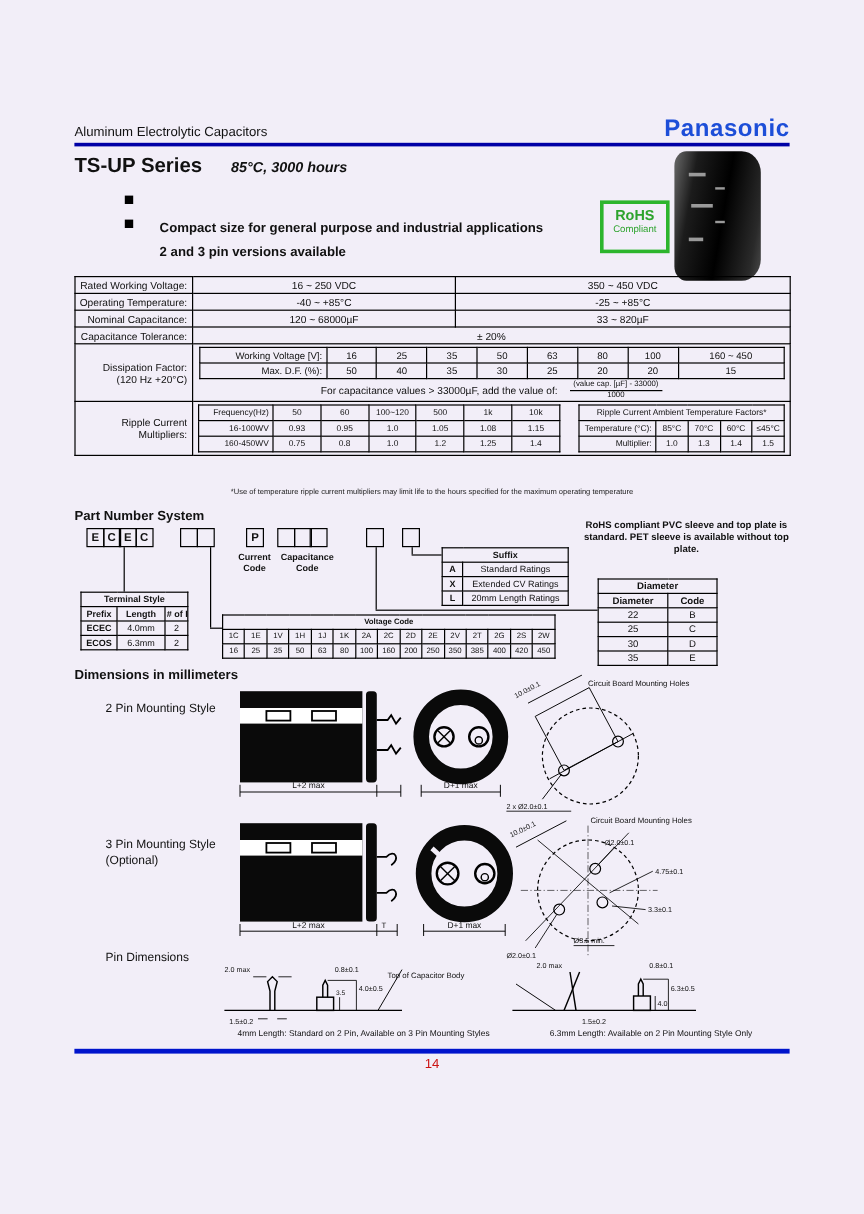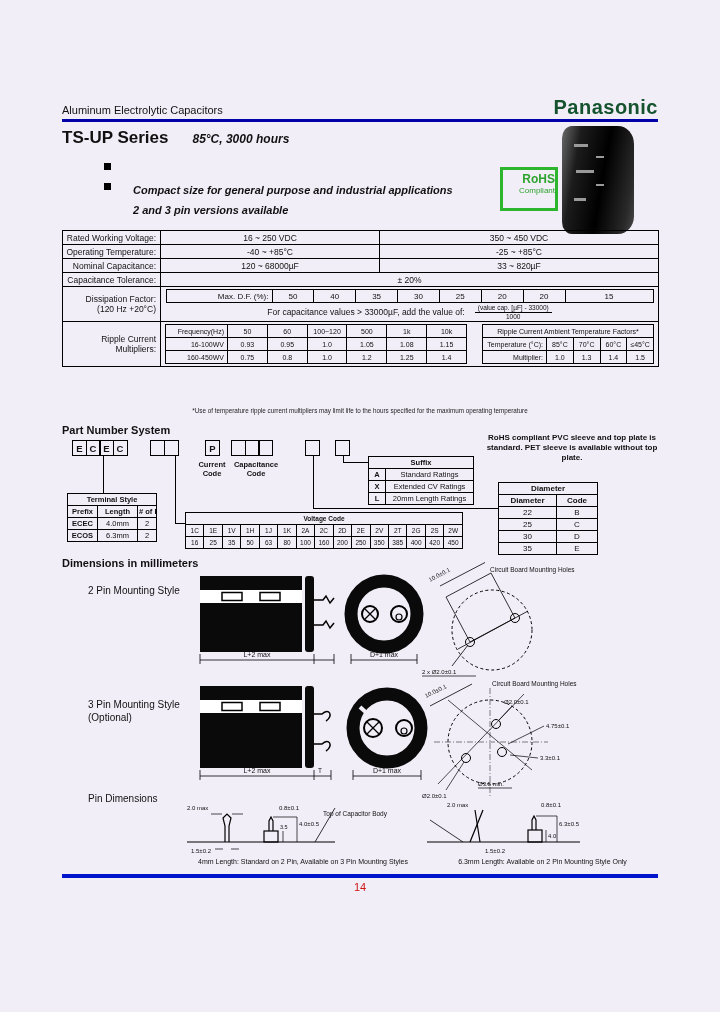--- a/index.html
+++ b/index.html
@@ -2,29 +2,29 @@
 <html><head>
 <meta charset="utf-8">
 <style>
   html,body{margin:0;padding:0;background:#f2eef8;}
   .page{position:relative;width:720px;height:1012px;background:#f2eef8;
         font-family:"Liberation Sans","DejaVu Sans",sans-serif;color:#111;overflow:hidden;}
   .abs{position:absolute;}
   .ln{position:absolute;background:#000;}
   
   .cat{left:62px;top:104px;font-size:11px;}
-  .brand{left:534px;top:96px;width:124px;font-size:20px;font-weight:bold;color:#14532d;letter-spacing:.5px;text-align:right;}
+  .brand{left:534px;top:96px;width:124px;font-size:20px;font-weight:bold;color:#1d4ed8;letter-spacing:.5px;text-align:right;}
   .rule{left:62px;top:119px;width:596px;height:3px;background:#0000a6;}
   .series-title{left:62px;top:128px;font-size:17px;font-weight:bold;}
   .series-sub{font-size:12px;font-weight:bold;font-style:italic;margin-left:24px;}
   .feat{left:104px;top:156px;}
   .feat .row{display:flex;align-items:center;height:20px;}
   .feat .sq{width:7px;height:7px;background:#000;margin-right:22px;flex:0 0 auto;}
-  .feat .tx{font-size:11px;font-weight:bold;font-style:italic;margin-top:48px;}
-  .rohs{left:500px;top:167px;width:52px;height:36px;border:3px solid #2db52d;text-align:right;padding-top:2px;}
+  .feat .tx{font-size:11px;font-weight:bold;margin-top:48px;}
+  .rohs{left:500px;top:167px;width:52px;height:36px;border:3px solid #2db52d;text-align:center;padding-top:2px;}
   .rohs .l1{font-size:12px;font-weight:bold;color:#2da32d;line-height:1.2;}
   .rohs .l2{font-size:8px;color:#2da32d;}
   .cap-photo{left:562px;top:126px;width:72px;height:108px;border-radius:10px 16px 16px 10px/12px 18px 18px 12px;
      background:linear-gradient(100deg,#6a6a6a 0%,#1c1c1c 22%,#000 55%,#2a2a2a 88%,#4a4a4a 100%);}
   .cap-photo i{position:absolute;background:#9a9a9a;display:block;}
   
   table.spec{border-collapse:collapse;table-layout:fixed;width:596px;font-size:8.5px;color:#111;}
   .spec>tbody>tr>td{border:1px solid #000;padding:0 2px;text-align:center;vertical-align:middle;height:13px;}
   .spec .lbl{text-align:right;padding-right:4px;}
   .spec .nopad{padding:0;}
@@ -131,20 +131,31 @@
                 <col>
                 <col>
                 <col>
                 <col>
                 <col>
                 <col>
                 <col style="width:88px">
               </colgroup>
             <tbody>
               <tr>
+                <td class="ilbl">Working Voltage [V]:</td>
+                <td>16</td>
+                <td>25</td>
+                <td>35</td>
+                <td>50</td>
+                <td>63</td>
+                <td>80</td>
+                <td>100</td>
+                <td>160 ~ 450</td>
+              </tr>
+              <tr>
                 <td class="ilbl">Max. D.F. (%):</td>
                 <td>50</td>
                 <td>40</td>
                 <td>35</td>
                 <td>30</td>
                 <td>25</td>
                 <td>20</td>
                 <td>20</td>
                 <td>15</td>
               </tr>

